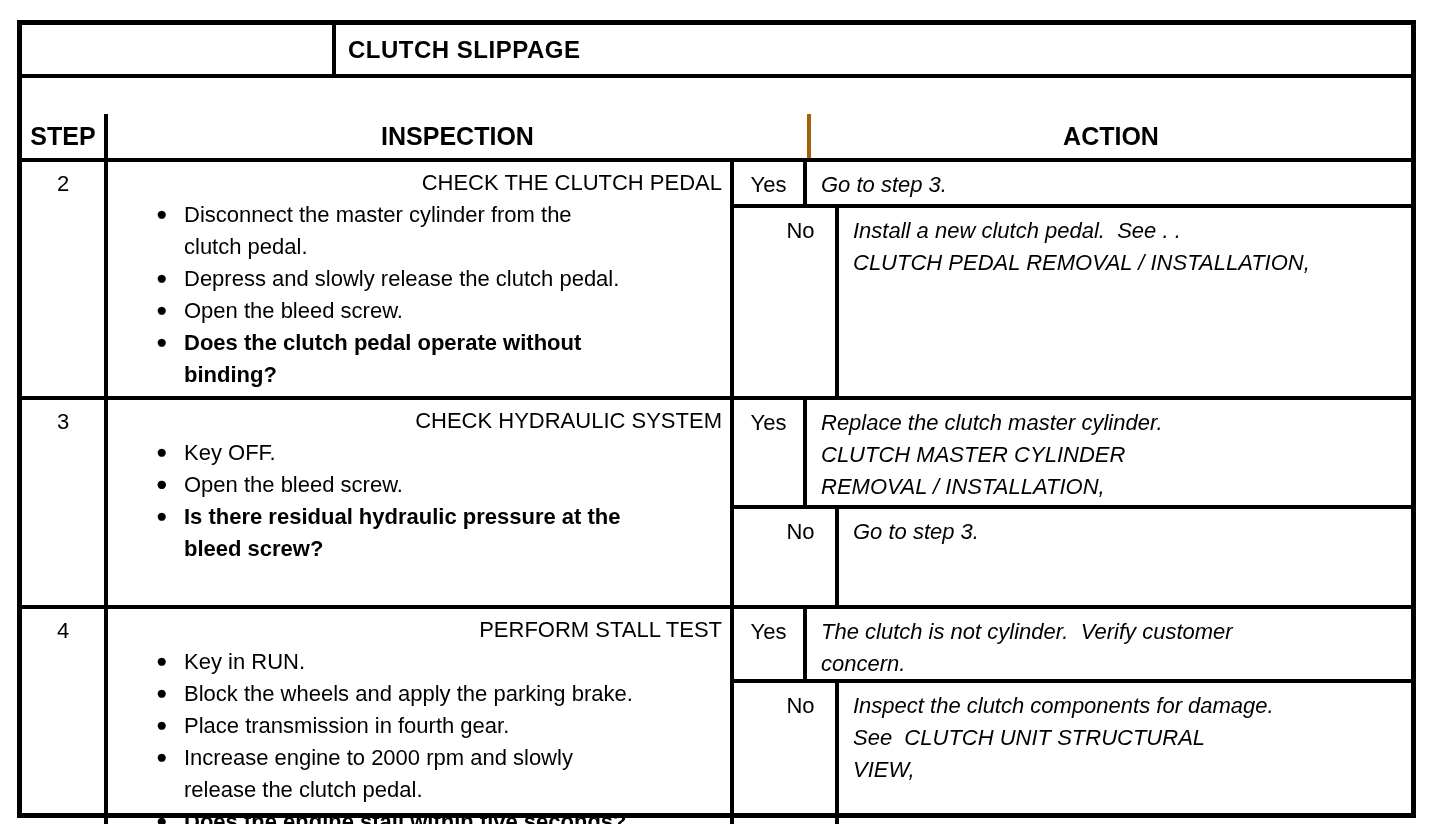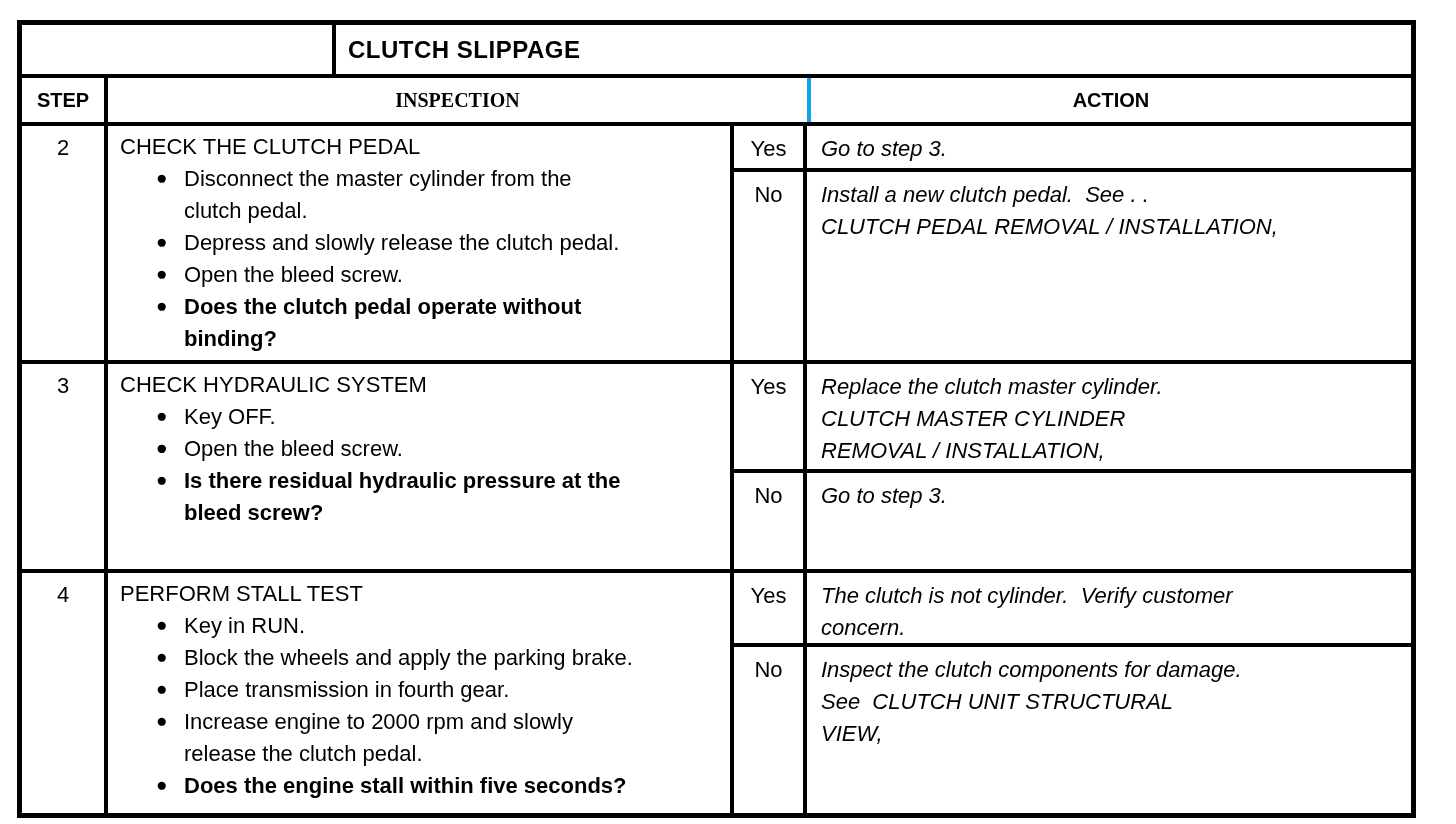--- a/index.html
+++ b/index.html
@@ -22,50 +22,50 @@
 
   
   .title-row { height: 53px; flex: 0 0 53px; display: flex; border-bottom: 4px solid #000; }
   .title-spacer { width: 314px; flex: 0 0 314px; border-right: 4px solid #000; }
   .title-cell {
     flex: 1; display: flex; align-items: center;
     padding-left: 12px; font-weight: 700; font-size: 24px; letter-spacing: 0.5px;
   }
 
   
-  .header-row { height: 48px; flex: 0 0 48px; display: flex; border-bottom: 4px solid #000; font-weight: 700; font-size: 20px; }
+  .header-row { height: 48px; flex: 0 0 48px; display: flex; border-bottom: 4px solid #000; font-weight: 700; font-size: 25px; margin-top: 36px; }
   .hc { display: flex; align-items: center; justify-content: center; }
   .hc-step { width: 86px; flex: 0 0 86px; border-right: 4px solid #000; }
-  .hc-inspection { width: 703px; flex: 0 0 703px; border-right: 4px solid #0ea5e9; font-family: Liberation Serif, serif; }
+  .hc-inspection { width: 703px; flex: 0 0 703px; border-right: 4px solid #a16207; }
   .hc-action { flex: 1; }
 
   
   #rows { flex: 1; display: flex; flex-direction: column; font-size: 22px; line-height: 32px; }
   .step-row { display: flex; border-bottom: 4px solid #000; }
   .step-row:last-child { border-bottom: none; flex: 1; }
   .step-row.r0 { height: 238px; flex: 0 0 238px; }
   .step-row.r1 { height: 209px; flex: 0 0 209px; }
 
   .cell-step {
     width: 86px; flex: 0 0 86px; border-right: 4px solid #000;
     text-align: center; padding-top: 6px;
   }
   .cell-inspection {
     width: 626px; flex: 0 0 626px; border-right: 4px solid #000;
     padding: 5px 8px 6px 12px;
   }
-  .inspection-heading { white-space: pre-wrap; }
+  .inspection-heading { white-space: pre-wrap; text-align: right; }
   .bullet { position: relative; padding-left: 64px; white-space: pre-wrap; }
   .bullet .marker { position: absolute; left: 36px; top: -1px; font-size: 19px; }
   .bullet.bold { font-weight: 700; }
 
   .cell-results { flex: 1; display: flex; flex-direction: column; }
   .result-sub { display: flex; justify-content: space-between; }
   .result-sub.first { border-bottom: 4px solid #000; }
-  .result-sub.second { flex: 1; }
+  .result-sub.second { flex: 1; padding-left: 32px; }
   .step-row.r0 .result-sub.first { height: 46px; flex: 0 0 46px; }
   .step-row.r1 .result-sub.first { height: 109px; flex: 0 0 109px; }
   .step-row.r2 .result-sub.first { height: 74px; flex: 0 0 74px; }
   .cell-yesno {
     width: 73px; flex: 0 0 73px; border-right: 4px solid #000;
     text-align: center; padding-top: 7px;
   }
   .cell-action { flex: 1; padding: 7px 10px 6px 14px; white-space: pre-wrap; font-style: italic; }
 </style>
 </head>

